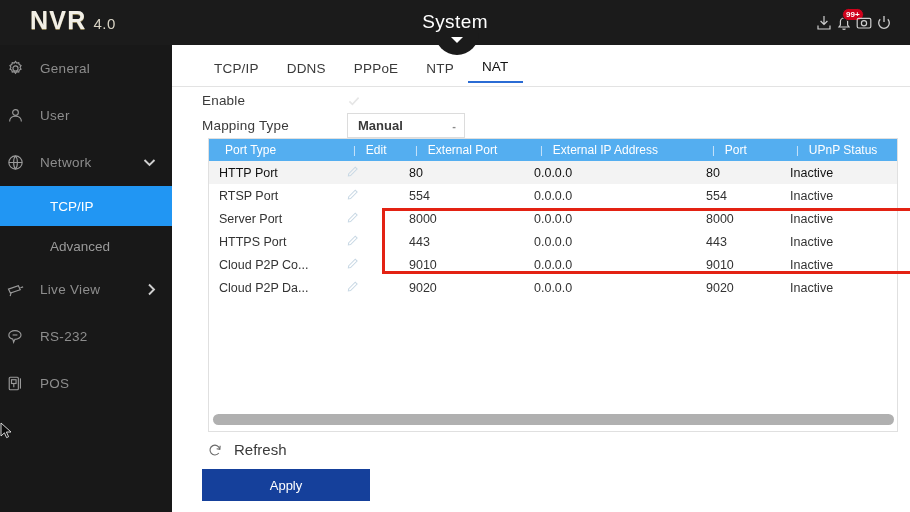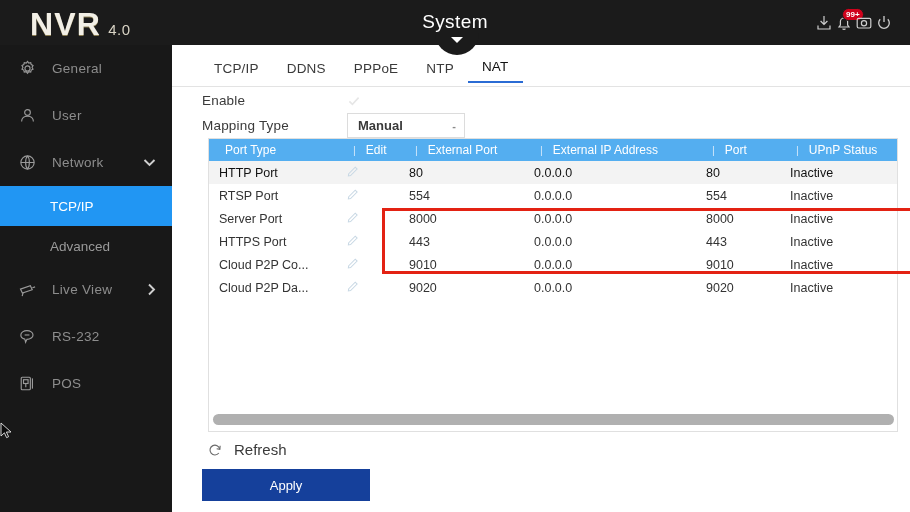--- a/index.html
+++ b/index.html
@@ -16,21 +16,21 @@
   .topbar {
     position: absolute; left: 0; top: 0; width: 910px; height: 45px;
     background: #1b1b1b;
     z-index: 5;
   }
   .logo {
     position: absolute; left: 30px; top: 6px;
     display: flex; align-items: baseline; gap: 7px;
   }
   .logo-main {
-    font-size: 32px; font-weight: bold; color: #f2efe6;
+    font-size: 25px; font-weight: bold; color: #f2efe6;
     letter-spacing: 1.2px;
     text-shadow: 0 1px 0 #8a7d52;
   }
   .logo-ver { font-size: 15px; color: #d8d3c4; letter-spacing: .5px; }
 
   .page-title {
     position: absolute; left: 0; top: 0; width: 910px; height: 43px;
     display: flex; align-items: center; justify-content: center;
     font-size: 19px; color: #ffffff; letter-spacing: .4px;
   }
@@ -60,21 +60,21 @@
   }
 
   
   .sidebar {
     position: absolute; left: 0; top: 45px; width: 172px; height: 467px;
     background: #181818;
   }
   .nav-item {
     position: relative; height: 47px;
     display: flex; align-items: center;
-    padding-left: 16px; gap: 14px;
+    padding-left: 4px; gap: 14px;
     color: #8d8d8d; font-size: 13.5px;
     cursor: pointer;
   }
   .nav-item .nav-ico { width: 22px; height: 22px; display: flex; align-items: center; justify-content: center; color: #9a9a9a; flex: 0 0 22px; }
   .nav-item .nav-ico svg { display: block; }
   .nav-item .nav-label { flex: 1; letter-spacing: .3px; }
   .nav-item .nav-arrow { margin-right: 16px; color: #cfcfcf; display: flex; }
 
   .nav-sub {
     height: 40px; display: flex; align-items: center;

